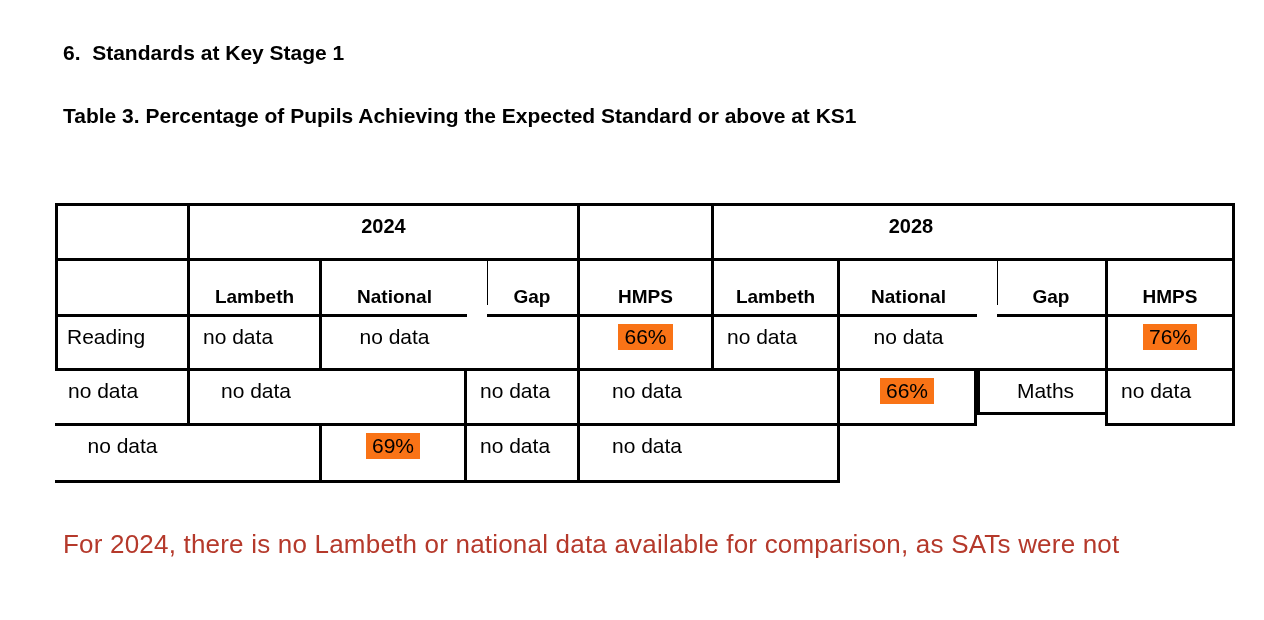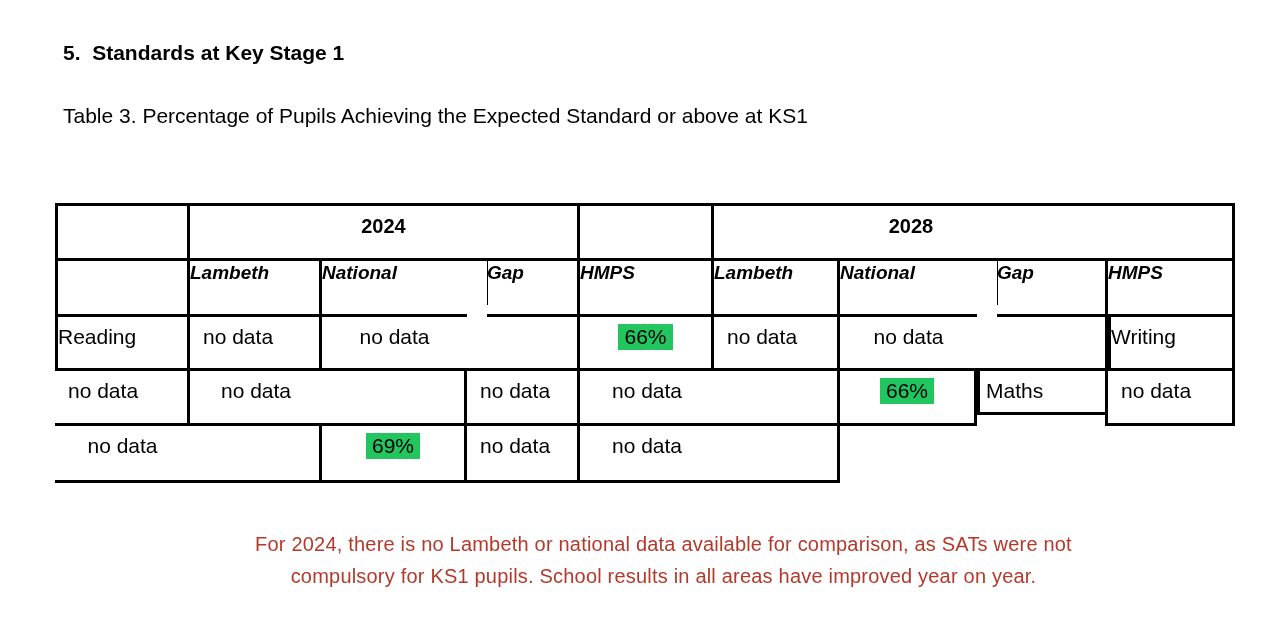--- a/index.html
+++ b/index.html
@@ -9,21 +9,21 @@
     font-family: "Liberation Sans", "DejaVu Sans", sans-serif;
     color: #000;
   }
   .doc { padding: 41px 0 0 55px; }
 
   .heading {
     font-size: 21px; font-weight: bold; line-height: 24px;
     margin: 0 0 0 8px; white-space: pre-wrap;
   }
   .table-title {
-    font-size: 21px; font-weight: normal; line-height: 24px;
+    font-size: 21px; font-weight: bold; line-height: 24px;
     margin: 39px 0 0 8px;
   }
 
   
   .tbl {
     margin-top: 75px;
     width: 1180px;
     display: grid;
     grid-template-columns: 135px 132px 145px 113px 134px 126px 137px 131px 127px;
     grid-template-rows: 58px 56px 54px 55px 57px;
@@ -35,55 +35,56 @@
     font-size: 21px;
     overflow: hidden;
   }
   .col1 { border-left: 3px solid #000; }
   .top  { border-top: 3px solid #000; }
   .no-r { border-right: none; }
   .year {
     font-weight: bold; font-size: 20px; text-align: center; padding-top: 9px;
     grid-column: span 3;
   }
-  .hdr  { font-weight: bold; font-size: 19px; padding-top: 1px; font-style: italic; }
-  .lbl  { }
+  .hdr  { font-weight: bold; font-size: 19px; text-align: center; padding-top: 25px; }
+  .lbl  { padding-left: 9px; }
   .ldat { padding-left: 13px; }
   .cen  { text-align: center; }
   
   .thinleft { position: relative; margin-left: 20px; }
   .thinleft::before {
     content: ""; position: absolute; left: -1px; top: 0;
     width: 2px; height: calc(100% - 9px); background: #000;
   }
   
   .quirk {
     border-left: none; border-bottom: none;
     background-image: linear-gradient(#000,#000), linear-gradient(#000,#000);
     background-repeat: no-repeat, no-repeat;
     background-size: 100% 3px, 3px calc(100% - 11px);
     background-position: 0 calc(100% - 11px), 0 0;
     padding-left: 9px;
+    text-align: center;
   }
   .hl {
-    background: #22c55e;
+    background: #f97316;
     padding: 1px 6px 2px 6px;
   }
   .note {
     margin: 45px 0 0 8px;
-    font-size: 20px; line-height: 32px;
-    color: #B5392B; letter-spacing: 0.2px; text-align: center;
+    font-size: 26px; line-height: 32px;
+    color: #B5392B; letter-spacing: 0.2px;
   }
 </style>
 </head>
 <body>
 
 <div class="doc">
 
-  <div class="heading">5.  Standards at Key Stage 1</div>
+  <div class="heading">6.  Standards at Key Stage 1</div>
 
   <div class="table-title">Table 3. Percentage of Pupils Achieving the Expected Standard or above at KS1</div>
 
   <div class="tbl">
 
     <div class="c col1 top"></div>
     <div class="c top year">2024</div>
     <div class="c top"></div>
     <div class="c top year no-r">2028</div>
     <div class="c top"></div>
@@ -99,38 +100,37 @@
     <div class="c hdr">HMPS</div>
 
     <div class="c col1 lbl">Reading</div>
     <div class="c ldat">no data</div>
     <div class="c cen no-r">no data</div>
     <div class="c"></div>
     <div class="c cen"><span class="hl">66%</span></div>
     <div class="c ldat">no data</div>
     <div class="c cen no-r">no data</div>
     <div class="c"></div>
+    <div class="c cen"><span class="hl">76%</span></div>
 
-    <div class="c col1 lbl">Writing</div>
     <div class="c ldat">no data</div>
     <div class="c cen no-r">no data</div>
     <div class="c"></div>
     <div class="c ldat">no data</div>
     <div class="c cen no-r">no data</div>
     <div class="c"></div>
     <div class="c cen"><span class="hl">66%</span></div>
 
     <div class="c quirk">Maths</div>
     <div class="c ldat">no data</div>
     <div class="c cen no-r">no data</div>
     <div class="c"></div>
     <div class="c cen"><span class="hl">69%</span></div>
     <div class="c ldat">no data</div>
     <div class="c cen no-r">no data</div>
     <div class="c"></div>
   </div>
 
   <div class="note">
     <div>For 2024, there is no Lambeth or national data available for comparison, as SATs were not</div>
-    <div>compulsory for KS1 pupils. School results in all areas have improved year on year.</div>
   </div>
 
 </div>
 
 </body></html>

